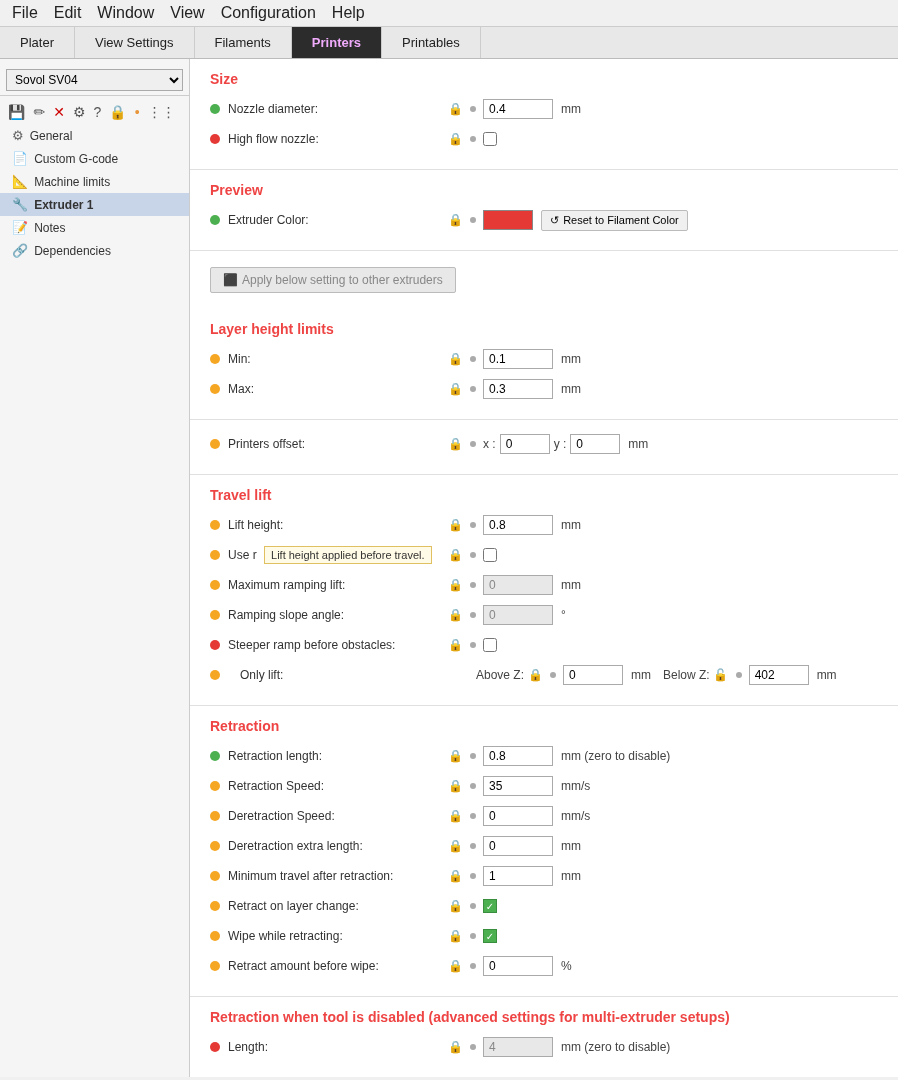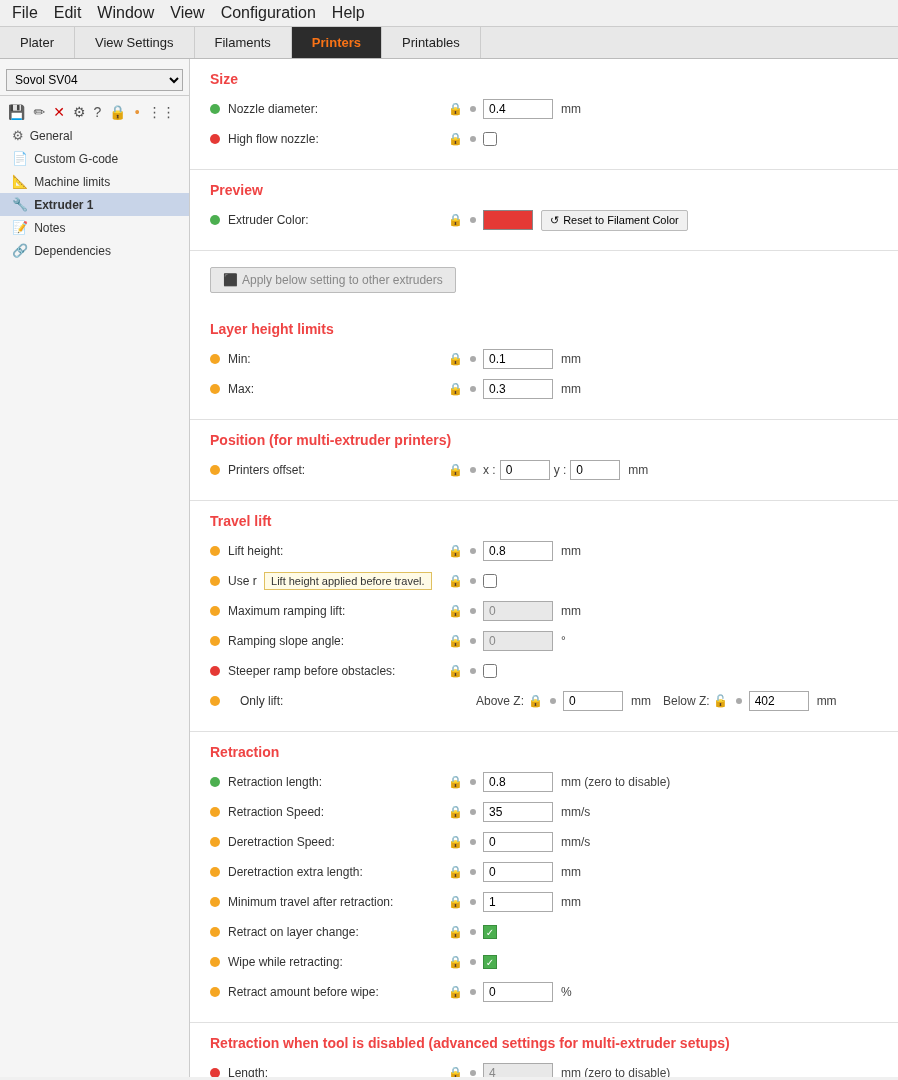--- a/index.html
+++ b/index.html
@@ -5,21 +5,21 @@
     * { box-sizing: border-box; margin: 0; padding: 0; }
     body { font-family: 'Segoe UI', Arial, sans-serif; font-size: 12px; background: #f0f0f0; color: #222; width: 898px; }
 
     
     .menubar { display: flex; align-items: center; background: #f0f0f0; border-bottom: 1px solid #ccc; padding: 2px 4px; }
     .menubar span { padding: 2px 8px; cursor: pointer; font-size: 16px; }
 
     
     .tabbar { display: flex; align-items: center; background: #e8e8e8; border-bottom: 1px solid #bbb; }
     .tab { padding: 8px 20px; font-size: 13px; cursor: pointer; border-right: 1px solid #ccc; }
-    .tab.active { background: #2c2c2c; color: #f97316; font-weight: bold; }
+    .tab.active { background: #2c2c2c; color: #f0abfc; font-weight: bold; }
 
     
     .main { display: flex; height: calc(1080px - 62px); }
 
     
     .sidebar { width: 190px; background: #f5f5f5; border-right: 1px solid #ccc; padding: 6px 0; flex-shrink: 0; }
     .sidebar-icons { display: flex; align-items: center; padding: 2px 6px; gap: 4px; }
     .sidebar-icon { font-size: 14px; cursor: pointer; padding: 2px; color: #555; }
     .sidebar-nav-item { padding: 4px 12px; cursor: pointer; display: flex; align-items: center; gap: 6px; font-size: 12px; color: #333; }
     .sidebar-nav-item.active { background: #c8d4e8; font-weight: bold; }
@@ -193,21 +193,20 @@
         <div class="field-controls">
           <span class="lock-icon">🔒</span>
           <span class="dot"></span>
           <input class="field-input" type="text" value="0.3" style="">
           <span class="field-unit">mm</span>
         </div>
       </div>
     </div>
 
     <div class="section">
-      <div class="section-title">Position (for multi-extruder printers)</div>
       <div class="field-row">
         <div class="indicator ind-yellow"></div>
         <div class="field-label">Printers offset:</div>
         <div class="field-controls">
           <span class="lock-icon">🔒</span>
           <span class="dot"></span>
           <div class="xy-inputs">
             <span class="xy-label">x :</span>
             <input class="field-input" type="text" style="width: 50px;" value="0">
             <span class="xy-label">y :</span>

